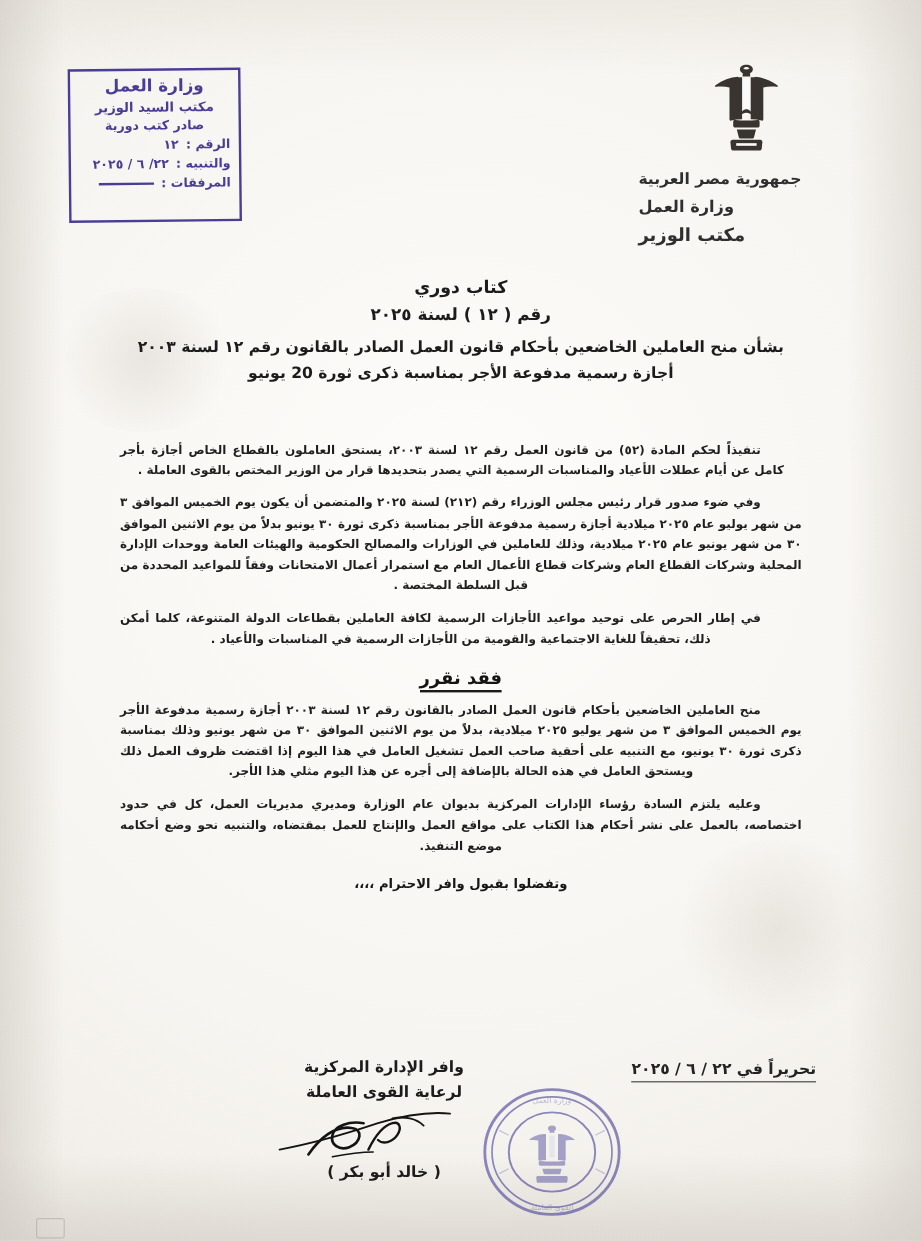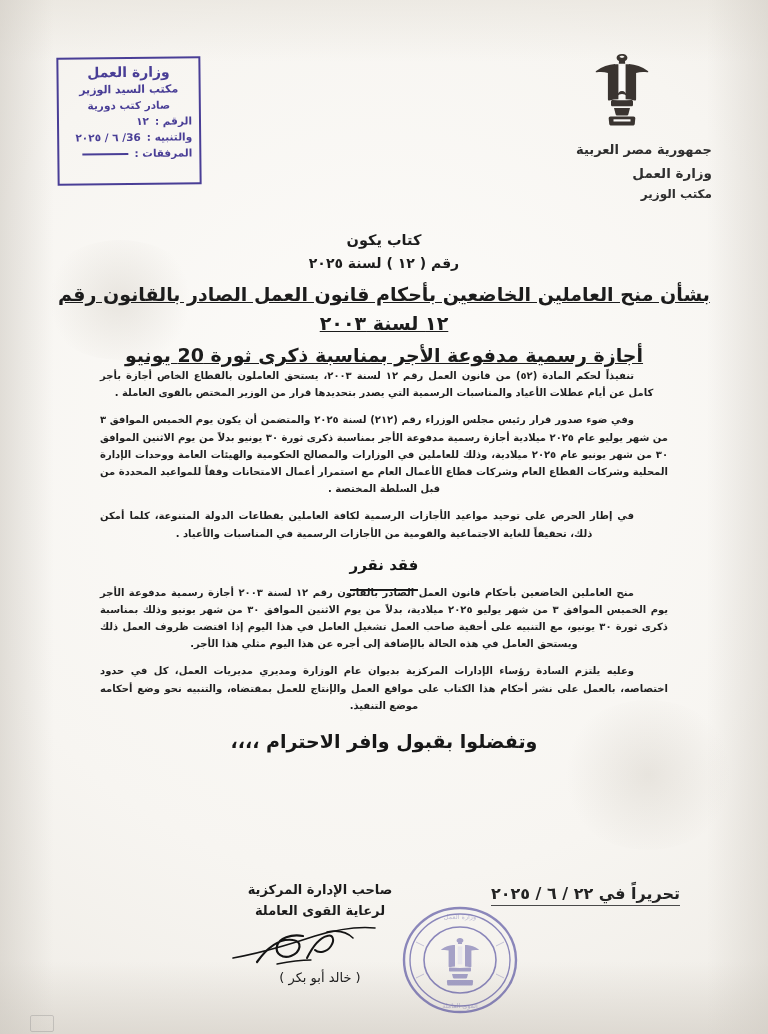--- a/index.html
+++ b/index.html
@@ -36,38 +36,38 @@
     border-radius: 50%;
     background: radial-gradient(circle, rgba(206,200,190,.38) 0%, rgba(206,200,190,0) 70%);
   }
 
   
   .hdr-right {
     position: absolute;
     top: 52px;
     right: 56px;
     width: 180px;
-    text-align: right;
+    text-align: left;
     color: #2b2b2b;
   }
   .emblem {
     width: 62px;
     height: 78px;
     margin: 0 auto 10px auto;
     display: block;
   }
   .hdr-line {
     font-weight: bold;
     letter-spacing: .3px;
     color: #2f2f2f;
     line-height: 1.5;
   }
   .hdr-l1 { font-size: 13px; margin-bottom: 3px; }
   .hdr-l2 { font-size: 13.5px; margin-bottom: 2px; }
-  .hdr-l3 { font-size: 12px; }
+  .hdr-l3 { font-size: 15px; }
 
   
   .stamp-rect {
     position: absolute;
     top: 57px;
     left: 57px;
     width: 144px;
     height: 128px;
     border: 2.2px solid #3b2f8f;
     color: #3b2f8f;
@@ -128,26 +128,25 @@
     font-weight: bold;
     letter-spacing: .2px;
   }
   .t-num {
     font-size: 14px;
     font-weight: bold;
     margin-top: 7px;
     letter-spacing: .2px;
   }
   .t-subj {
-    font-size: 19px;
+    font-size: 13px;
     font-weight: bold;
     margin-top: 9px;
     line-height: 1.55;
     padding: 0 58px;
-    text-decoration: underline;
   }
 
   .divider {
     position: absolute;
     top: 335px;
     left: 0;
     right: 0;
     text-align: center;
     font-size: 15px;
     font-weight: bold;
@@ -176,47 +175,47 @@
 
   .section-head {
     text-align: center;
     font-size: 15px;
     font-weight: bold;
     margin: 14px 0 8px 0;
     color: #141414;
   }
   .section-head span {
     border-bottom: 2px solid #1a1a1a;
-    padding-bottom: 15px;
+    padding-bottom: 1px;
     letter-spacing: 2px;
     margin-top: 22px;
   }
 
   .closing {
     text-align: center;
-    font-size: 19px;
+    font-size: 11px;
     font-weight: bold;
     margin-top: 16px;
     color: #171717;
     letter-spacing: .2px;
   }
 
   
   .foot {
     position: absolute;
     top: 880px;
     left: 0;
     right: 0;
     height: 150px;
   }
   .date-line {
     position: absolute;
     top: 4px;
     right: 88px;
-    font-size: 16px;
+    font-size: 13px;
     font-weight: bold;
     color: #232323;
     border-bottom: 1.4px solid #4a4a4a;
     padding-bottom: 2px;
     letter-spacing: .4px;
   }
   .sig-block {
     position: absolute;
     top: 0;
     left: 215px;
@@ -228,21 +227,21 @@
     font-size: 13px;
     font-weight: bold;
     line-height: 1.6;
   }
   .sig-scribble {
     height: 46px;
     margin-top: 2px;
   }
   .sig-name {
     font-size: 13px;
-    font-weight: normal;
+    font-weight: bold;
     margin-top: -4px;
     letter-spacing: .2px;
   }
 
   
   .stamp-round {
     position: absolute;
     top: 902px;
     left: 398px;
     width: 124px;
@@ -310,30 +309,30 @@
   <div class="stamp-rect">
     <div class="st-t1">وزارة العمل</div>
     <div class="st-t2">مكتب السيد الوزير</div>
     <div class="st-t3">صادر كتب دورية</div>
     <div class="stamp-row">
       <span class="lbl">الرقم :</span>
       <span class="val">١٢</span>
     </div>
     <div class="stamp-row">
       <span class="lbl">والتنبيه :</span>
-      <span class="val">36/ ٦ / ٢٠٢٥</span>
+      <span class="val">٢٢/ ٦ / ٢٠٢٥</span>
     </div>
     <div class="stamp-row">
       <span class="lbl">المرفقات :</span>
       <span class="dash"><i class="dash-line"></i></span>
     </div>
   </div>
 
   <div class="titles">
-    <div class="t-kind">كتاب يكون</div>
+    <div class="t-kind">كتاب دوري</div>
     <div class="t-num">رقم (  ١٢  ) لسنة ٢٠٢٥</div>
     <div class="t-subj">بشأن منح العاملين الخاضعين بأحكام قانون العمل الصادر بالقانون رقم ١٢ لسنة ٢٠٠٣</div>
     <div class="t-subj" style="margin-top:2px;">أجازة رسمية مدفوعة الأجر بمناسبة ذكرى ثورة 20 يونيو</div>
   </div>
 
 
   <div class="body-wrap">
     <p class="para indent">تنفيذاً لحكم المادة (٥٢) من قانون العمل رقم ١٢ لسنة ٢٠٠٣، يستحق العاملون بالقطاع الخاص أجازة بأجر كامل عن أيام عطلات الأعياد والمناسبات الرسمية التي يصدر بتحديدها قرار من الوزير المختص بالقوى العاملة .</p>
     <p class="para indent">وفي ضوء صدور قرار رئيس مجلس الوزراء رقم (٢١٢) لسنة ٢٠٢٥ والمتضمن أن يكون يوم الخميس الموافق ٣ من شهر يوليو عام ٢٠٢٥ ميلادية أجازة رسمية مدفوعة الأجر بمناسبة ذكرى ثورة ٣٠ يونيو بدلاً من يوم الاثنين الموافق ٣٠ من شهر يونيو عام ٢٠٢٥ ميلادية، وذلك للعاملين في الوزارات والمصالح الحكومية والهيئات العامة ووحدات الإدارة المحلية وشركات القطاع العام وشركات قطاع الأعمال العام مع استمرار أعمال الامتحانات وفقاً للمواعيد المحددة من قبل السلطة المختصة .</p>
     <p class="para indent">في إطار الحرص على توحيد مواعيد الأجازات الرسمية لكافة العاملين بقطاعات الدولة المتنوعة، كلما أمكن ذلك، تحقيقاً للغاية الاجتماعية والقومية من الأجازات الرسمية في المناسبات والأعياد .</p>
@@ -345,21 +344,21 @@
     <p class="para indent">منح العاملين الخاضعين بأحكام قانون العمل الصادر بالقانون رقم ١٢ لسنة ٢٠٠٣ أجازة رسمية مدفوعة الأجر يوم الخميس الموافق ٣ من شهر يوليو ٢٠٢٥ ميلادية، بدلاً من يوم الاثنين الموافق ٣٠ من شهر يونيو وذلك بمناسبة ذكرى ثورة ٣٠ يونيو، مع التنبيه على أحقية صاحب العمل تشغيل العامل في هذا اليوم إذا اقتضت ظروف العمل ذلك ويستحق العامل في هذه الحالة بالإضافة إلى أجره عن هذا اليوم مثلي هذا الأجر.</p>
     <p class="para indent">وعليه يلتزم السادة رؤساء الإدارات المركزية بديوان عام الوزارة ومديري مديريات العمل، كل في حدود اختصاصه، بالعمل على نشر أحكام هذا الكتاب على مواقع العمل والإنتاج للعمل بمقتضاه، والتنبيه نحو وضع أحكامه موضع التنفيذ.</p>
 
     <div class="closing">وتفضلوا بقبول وافر الاحترام ،،،،</div>
   </div>
 
   <div class="foot">
     <div class="date-line">تحريراً في ٢٢ / ٦ / ٢٠٢٥</div>
 
     <div class="sig-block">
-      <div class="sig-l1">صاحب الإدارة المركزية</div>
+      <div class="sig-l1">وافر الإدارة المركزية</div>
       <div class="sig-l2">لرعاية القوى العاملة</div>
       <svg class="sig-scribble" viewBox="0 0 210 46">
         <g fill="none" stroke="#141414" stroke-linecap="round">
           <path d="M18 34 C40 30 70 22 100 12 C120 6 140 2 160 4" stroke-width="1.6"></path>
           <path d="M42 38 C52 24 64 14 78 16 C88 17 86 28 76 32 C68 35 60 30 62 22 C64 14 76 10 88 12" stroke-width="2.2"></path>
           <path d="M92 34 C98 22 104 14 112 12 C118 10 120 16 116 22 C112 28 104 30 100 26" stroke-width="2"></path>
           <path d="M112 8 C122 6 132 8 138 14" stroke-width="1.6"></path>
           <path d="M62 40 C72 38 84 36 96 36" stroke-width="1.3"></path>
         </g>
       </svg>

